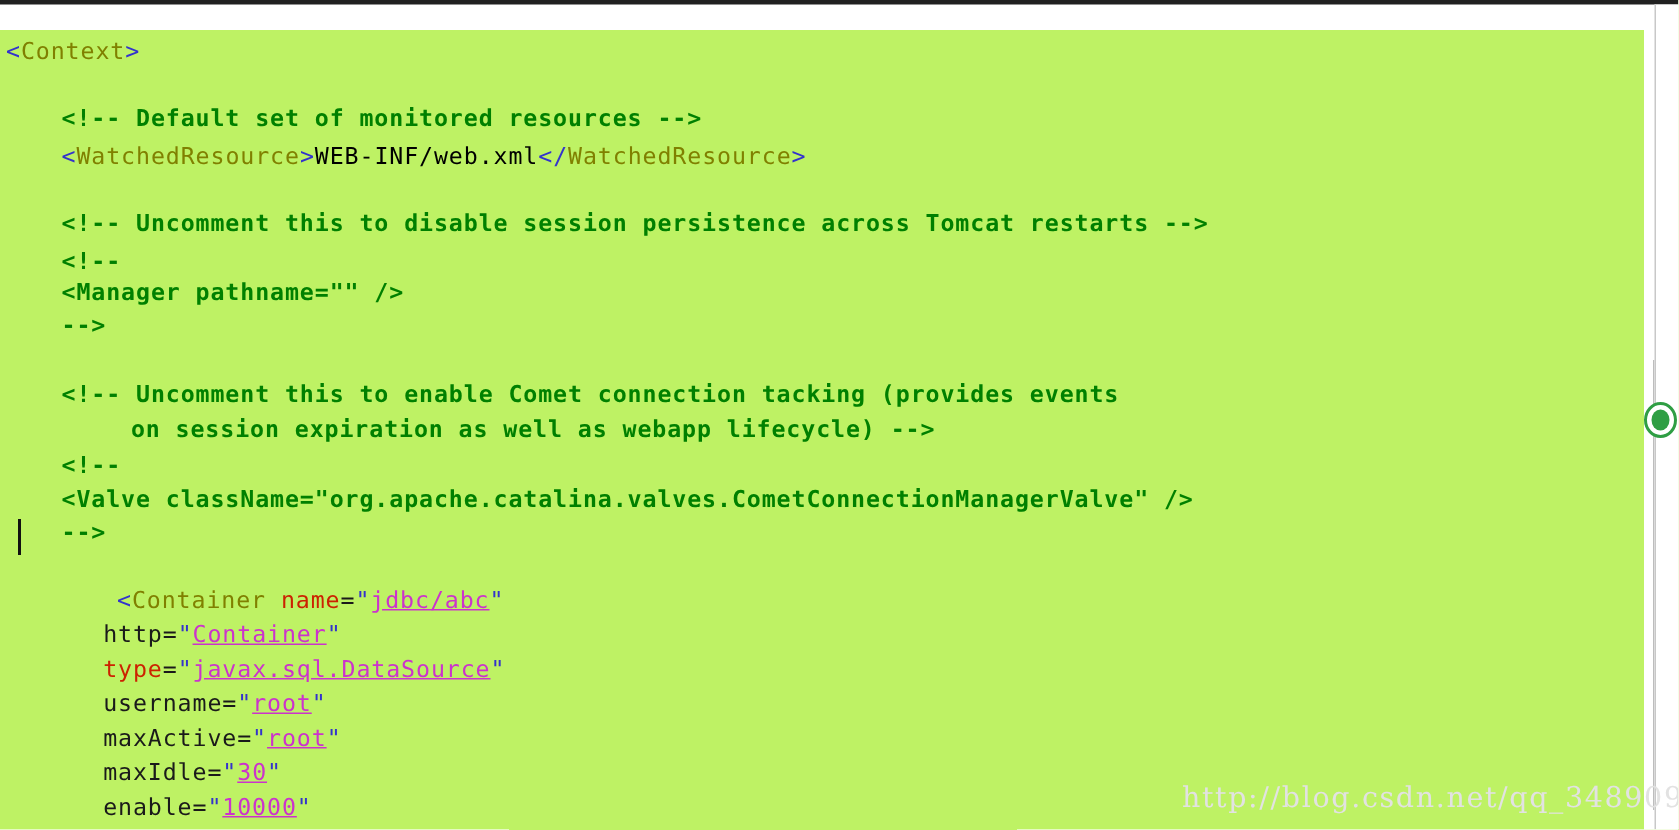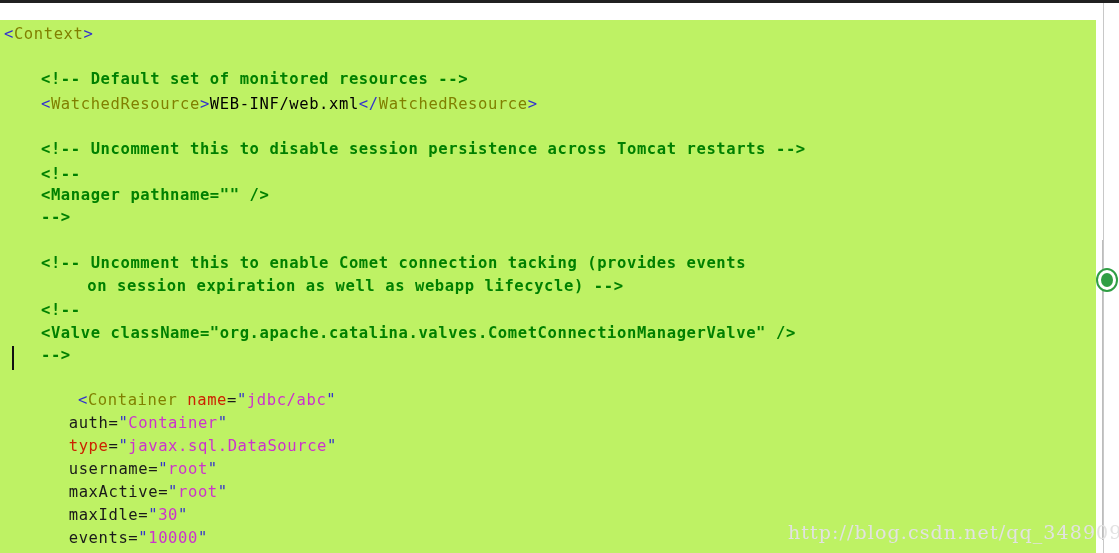--- a/index.html
+++ b/index.html
@@ -51,21 +51,21 @@
     white-space: pre;
     color: #000000;
     font-family: "DejaVu Sans Mono", "Liberation Mono", monospace;
   }
 
   
   .t-punct   { color: #3333cc; }            
   .t-tag     { color: #808000; }            
   .t-attr    { color: #cc2200; }            
   .t-attrpln { color: #1a1a1a; }            
-  .t-val     { color: #cc33cc; }            
+  .t-val     { color: #cc33cc; text-decoration: underline; }            
   .t-text    { color: #000000; }            
   .t-comment { color: #008000; font-weight: bold; }            
   .t-eq      { color: #1a1a1a; }            
 
   
   #text-caret {
     position: absolute;
     left: 12px;
     top: 346px;
     width: 2px;
@@ -143,26 +143,26 @@
       <div class="code-line" style="top: 161px; padding-left: 41px;"><span class="t-comment">&lt;Manager pathname="" /&gt;</span></div>
       <div class="code-line" style="top: 183px; padding-left: 41px;"><span class="t-comment">--&gt;</span></div>
       <div class="code-line" style="top: 205px; padding-left: 4px;"></div>
       <div class="code-line" style="top: 229px; padding-left: 41px;"><span class="t-comment">&lt;!-- Uncomment this to enable Comet connection tacking (provides events</span></div>
       <div class="code-line" style="top: 252px; padding-left: 87.25px;"><span class="t-comment">on session expiration as well as webapp lifecycle) --&gt;</span></div>
       <div class="code-line" style="top: 276px; padding-left: 41px;"><span class="t-comment">&lt;!--</span></div>
       <div class="code-line" style="top: 299px; padding-left: 41px;"><span class="t-comment">&lt;Valve className="org.apache.catalina.valves.CometConnectionManagerValve" /&gt;</span></div>
       <div class="code-line" style="top: 321px; padding-left: 41px;"><span class="t-comment">--&gt;</span></div>
       <div class="code-line" style="top: 344px; padding-left: 4px;"></div>
       <div class="code-line" style="top: 366px; padding-left: 78px;"><span class="t-punct">&lt;</span><span class="t-tag">Container</span><span class="t-text"> </span><span class="t-attr">name</span><span class="t-eq">=</span><span class="t-punct">"</span><span class="t-val">jdbc/abc</span><span class="t-punct">"</span></div>
-      <div class="code-line" style="top: 389px; padding-left: 68.75px;"><span class="t-attrpln">auth</span><span class="t-eq">=</span><span class="t-punct">"</span><span class="t-val">Container</span><span class="t-punct">"</span></div>
+      <div class="code-line" style="top: 389px; padding-left: 68.75px;"><span class="t-attrpln">http</span><span class="t-eq">=</span><span class="t-punct">"</span><span class="t-val">Container</span><span class="t-punct">"</span></div>
       <div class="code-line" style="top: 412px; padding-left: 68.75px;"><span class="t-attr">type</span><span class="t-eq">=</span><span class="t-punct">"</span><span class="t-val">javax.sql.DataSource</span><span class="t-punct">"</span></div>
       <div class="code-line" style="top: 435px; padding-left: 68.75px;"><span class="t-attrpln">username</span><span class="t-eq">=</span><span class="t-punct">"</span><span class="t-val">root</span><span class="t-punct">"</span></div>
       <div class="code-line" style="top: 458px; padding-left: 68.75px;"><span class="t-attrpln">maxActive</span><span class="t-eq">=</span><span class="t-punct">"</span><span class="t-val">root</span><span class="t-punct">"</span></div>
       <div class="code-line" style="top: 481px; padding-left: 68.75px;"><span class="t-attrpln">maxIdle</span><span class="t-eq">=</span><span class="t-punct">"</span><span class="t-val">30</span><span class="t-punct">"</span></div>
-      <div class="code-line" style="top: 504px; padding-left: 68.75px;"><span class="t-attrpln">events</span><span class="t-eq">=</span><span class="t-punct">"</span><span class="t-val">10000</span><span class="t-punct">"</span></div>
+      <div class="code-line" style="top: 504px; padding-left: 68.75px;"><span class="t-attrpln">enable</span><span class="t-eq">=</span><span class="t-punct">"</span><span class="t-val">10000</span><span class="t-punct">"</span></div>
       <div class="code-line" style="top: 527px; padding-left: 68.75px;"><span class="t-attrpln">monitored</span><span class="t-eq">=</span><span class="t-punct">"</span><span class="t-val">100</span><span class="t-punct">"</span></div>
     </div>
 
   <div id="text-caret"></div>
 
   <div id="scroll-divider"></div>
   <div id="scrollbar-track"></div>
   <div id="status-indicator"></div>
 
   <div id="watermark">http://blog.csdn.net/qq_34890925</div>

